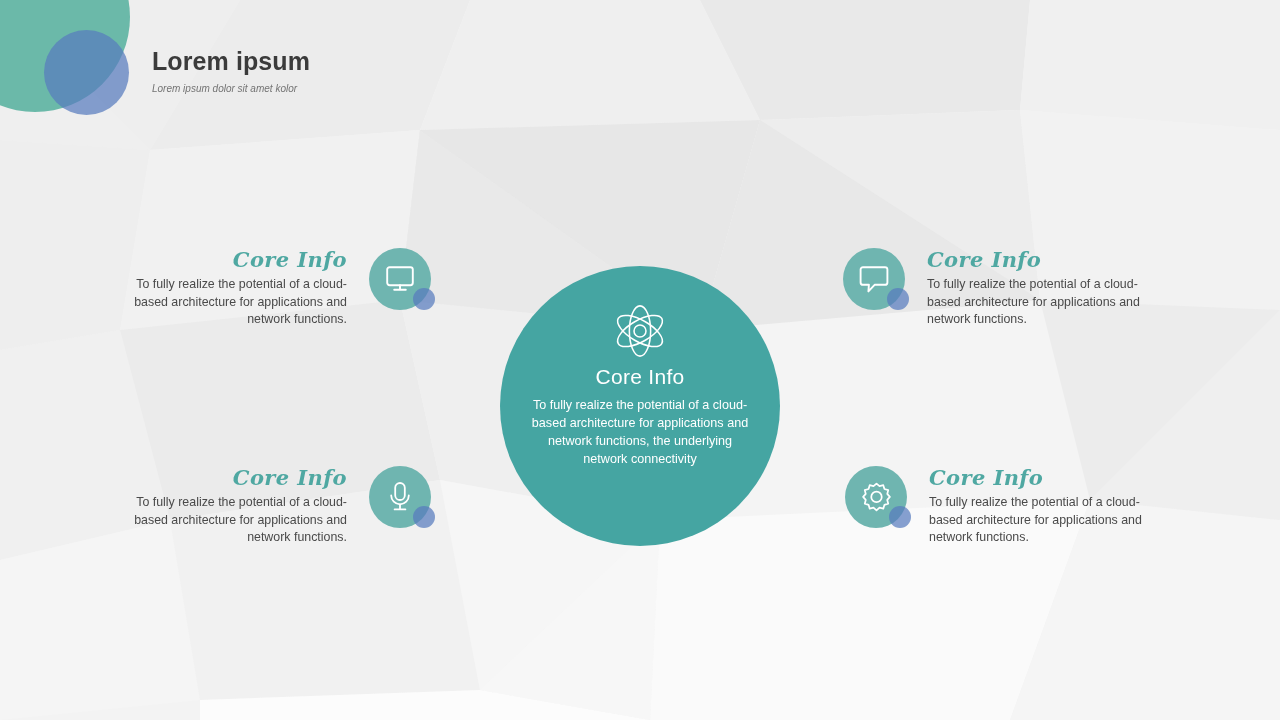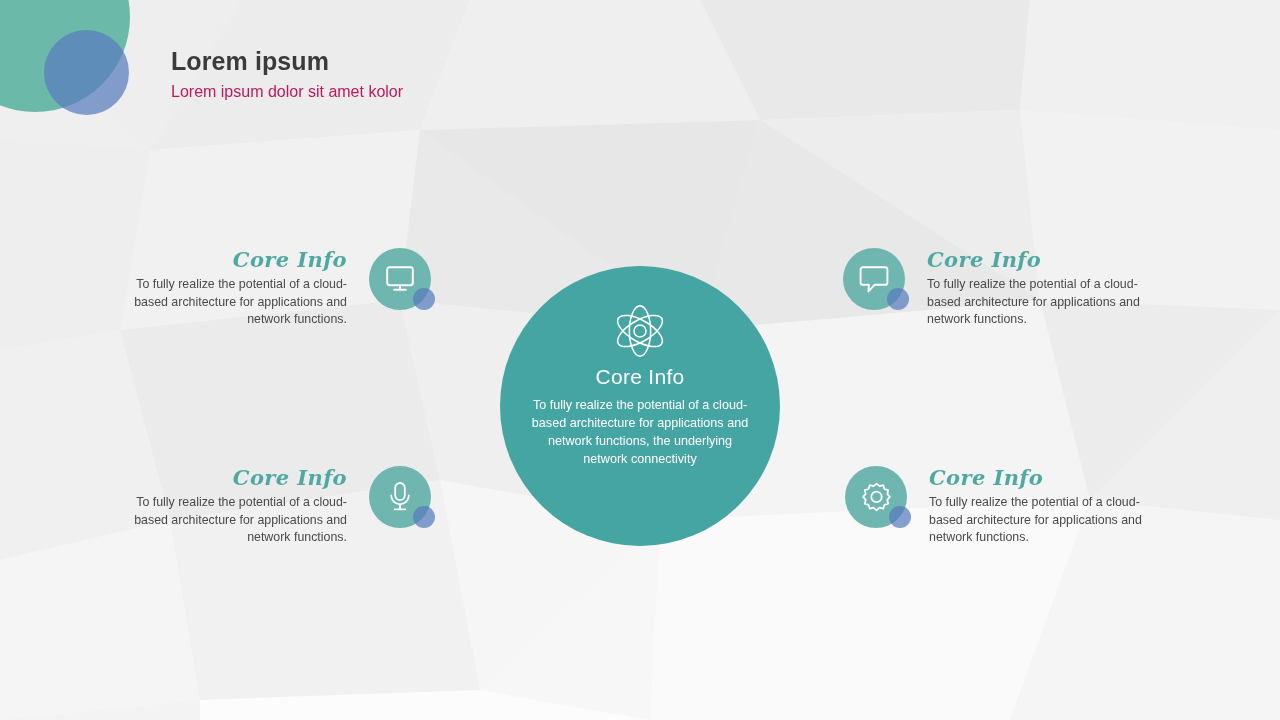--- a/index.html
+++ b/index.html
@@ -18,26 +18,26 @@
   .deco-teal{
     position:absolute;left:-60px;top:-78px;width:190px;height:190px;
     border-radius:50%;background:#6bb9a9;z-index:2;
   }
   .deco-blue{
     position:absolute;left:44px;top:30px;width:85px;height:85px;
     border-radius:50%;background:rgba(88,124,190,0.72);z-index:3;
   }
 
   
-  .header{position:absolute;left:152px;top:48px;z-index:6;margin-left:19px;}
+  .header{position:absolute;left:152px;top:48px;z-index:6;}
   .header-title{
     font-size:25px;font-weight:bold;color:#3b3b3b;letter-spacing:0.1px;
     line-height:1.1;margin:0 0 7px 0;
   }
-  .header-sub{font-size:16px;color:#be185d;line-height:1.1;margin:0;}
+  .header-sub{font-size:10px;color:#737373;line-height:1.1;margin:0;font-style:italic;}
 
   
   .center-circle{
     position:absolute;left:500px;top:266px;width:280px;height:280px;
     border-radius:50%;background:#45a5a2;z-index:5;
     display:flex;flex-direction:column;align-items:center;
     box-sizing:border-box;padding-top:36px;
   }
   .center-icon{width:62px;height:58px;margin-bottom:5px;}
   .center-title{

